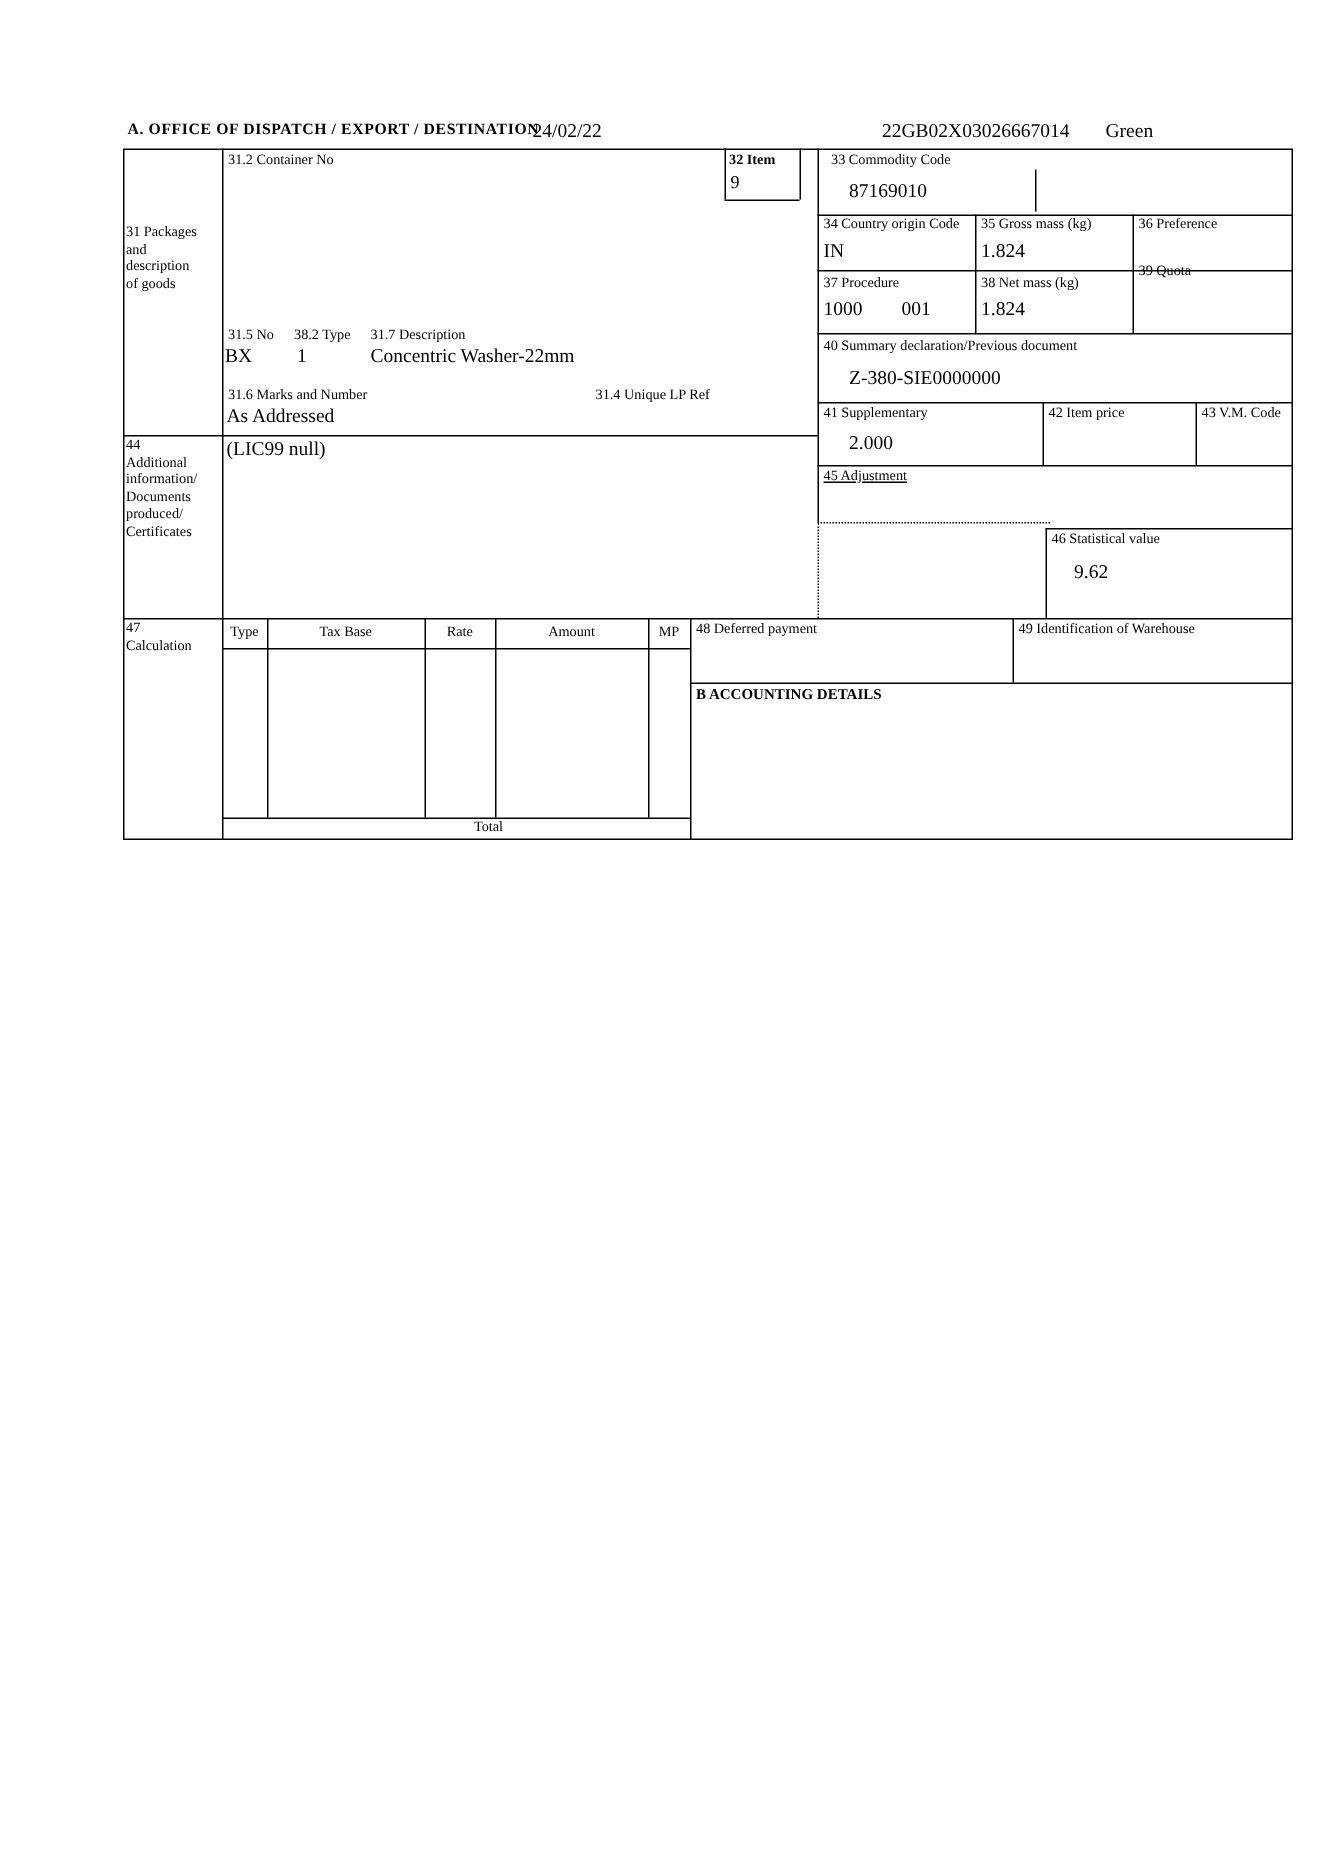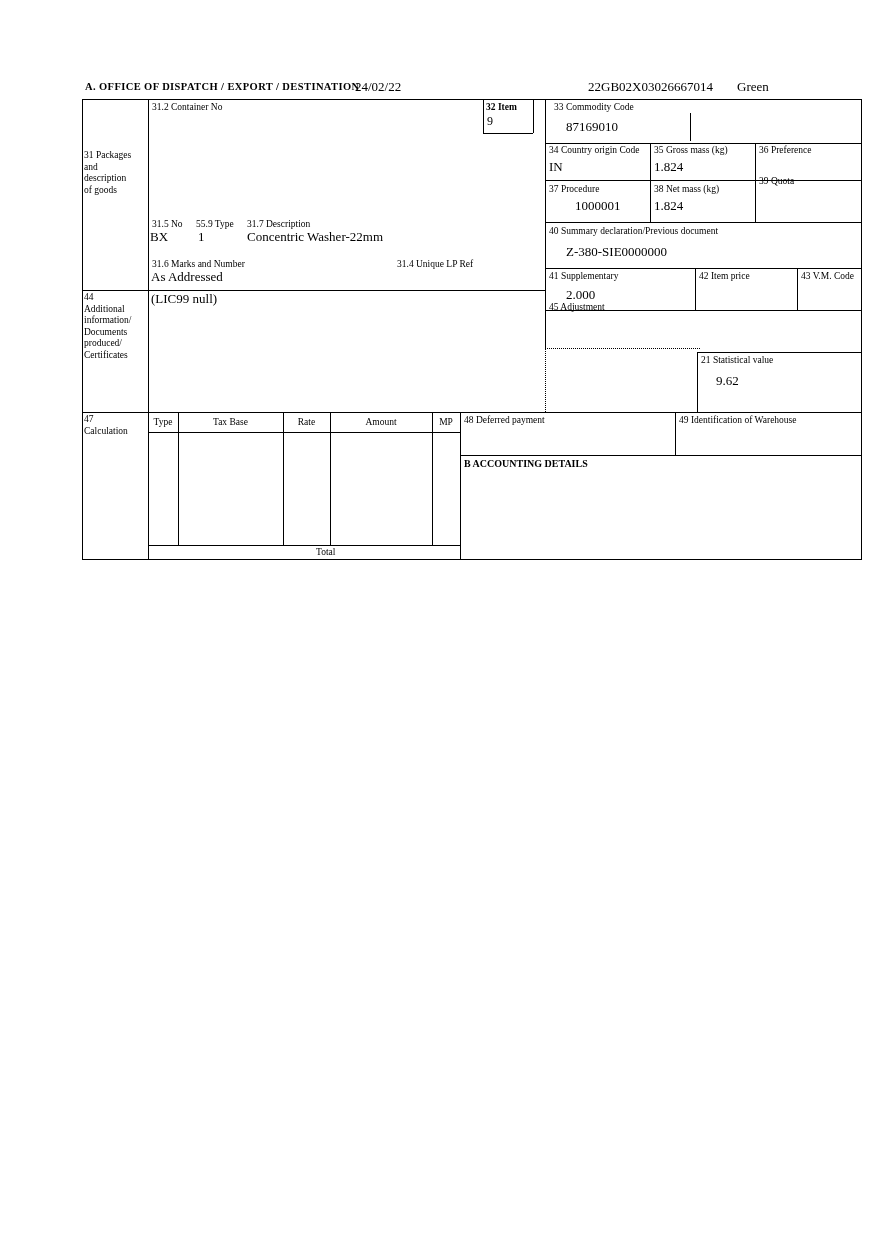--- a/index.html
+++ b/index.html
@@ -76,28 +76,28 @@
   <div class="abs lbl" style="left:554px; top:102px;">33 Commodity Code</div>
   <div class="abs val" style="left:566px; top:120px;">87169010</div>
 
   <div class="abs lbl" style="left:549px; top:145px;">34 Country origin Code</div>
   <div class="abs val" style="left:549px; top:160px;">IN</div>
   <div class="abs lbl" style="left:654px; top:145px;">35 Gross mass (kg)</div>
   <div class="abs val" style="left:654px; top:160px;">1.824</div>
   <div class="abs lbl" style="left:759px; top:145px;">36 Preference</div>
 
   <div class="abs lbl" style="left:549px; top:184px;">37 Procedure</div>
-  <div class="abs val" style="left:575px; top:199px;">1000</div>
+  <div class="abs val" style="left:549px; top:199px;">1000</div>
   <div class="abs val" style="left:601px; top:199px;">001</div>
   <div class="abs lbl" style="left:654px; top:184px;">38 Net mass (kg)</div>
   <div class="abs val" style="left:654px; top:199px;">1.824</div>
   <div class="abs lbl" style="left:759px; top:176px;">39 Quota</div>
 
   <div class="abs lbl" style="left:152px; top:219px;">31.5 No</div>
-  <div class="abs lbl" style="left:196px; top:219px;">55.9 Type</div>
+  <div class="abs lbl" style="left:196px; top:219px;">38.2 Type</div>
   <div class="abs lbl" style="left:247px; top:219px;">31.7 Description</div>
   <div class="abs val" style="left:150px; top:230px;">BX</div>
   <div class="abs val" style="left:198px; top:230px;">1</div>
   <div class="abs val" style="left:247px; top:230px;">Concentric Washer-22mm</div>
 
   <div class="abs lbl" style="left:549px; top:226px;">40 Summary declaration/Previous document</div>
   <div class="abs val" style="left:566px; top:245px;">Z-380-SIE0000000</div>
 
   <div class="abs lbl" style="left:152px; top:259px;">31.6 Marks and Number</div>
   <div class="abs lbl" style="left:397px; top:259px;">31.4 Unique LP Ref</div>
@@ -109,23 +109,23 @@
   <div class="abs lbl" style="left:801px; top:271px;">43 V.M. Code</div>
 
   <div class="abs lbl" style="left:84px; top:292px; width:62px;">44
 Additional
 information/
 Documents
 produced/
 Certificates</div>
   <div class="abs val" style="left:151px; top:292px;">(LIC99 null)</div>
 
-  <div class="abs lbl" style="left:549px; top:302px;">45 Adjustment</div>
+  <div class="abs lbl" style="left:549px; top:313px;text-decoration:underline;">45 Adjustment</div>
 
-  <div class="abs lbl" style="left:701px; top:355px;">21 Statistical value</div>
+  <div class="abs lbl" style="left:701px; top:355px;">46 Statistical value</div>
   <div class="abs val" style="left:716px; top:374px;">9.62</div>
 
   <div class="abs lbl" style="left:84px; top:414px; width:62px;">47
 Calculation</div>
   <div class="th" style="left:148px; width:30px;">Type</div>
   <div class="th" style="left:178px; width:105px;">Tax Base</div>
   <div class="th" style="left:283px; width:47px;">Rate</div>
   <div class="th" style="left:330px; width:102px;">Amount</div>
   <div class="th" style="left:432px; width:28px;">MP</div>
   <div class="abs" style="left:316px; top:547px; font-size:9.5px;">Total</div>

